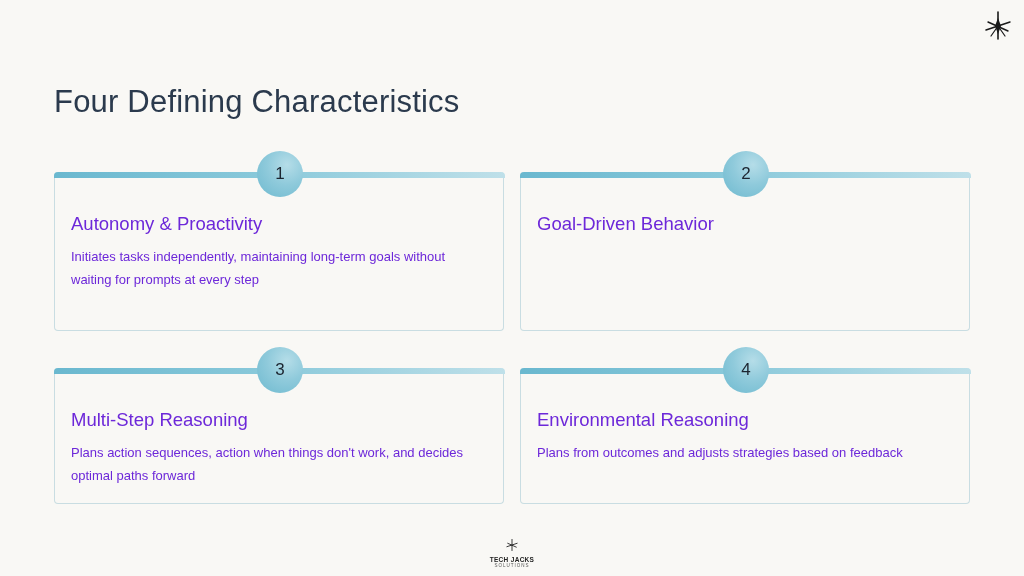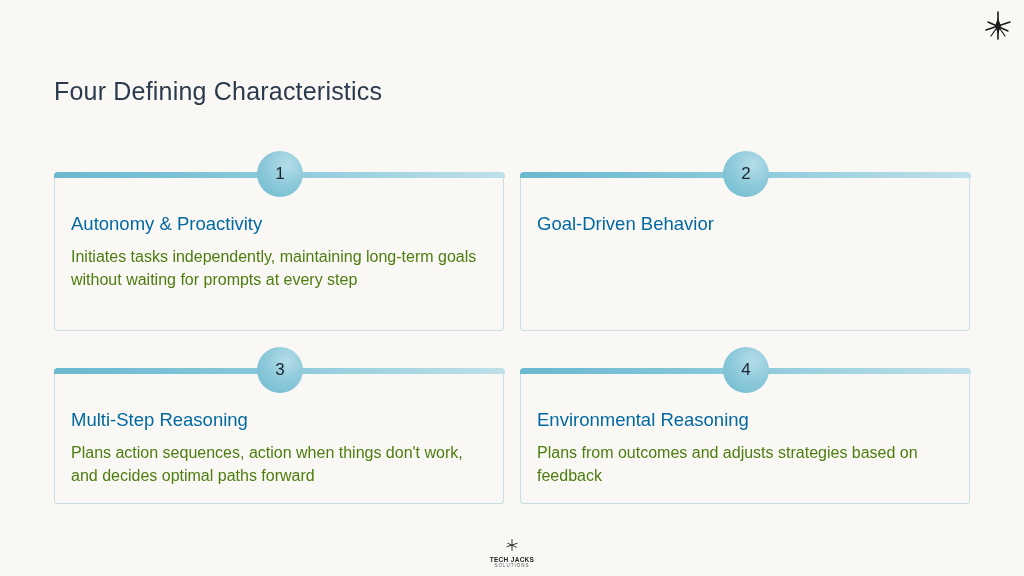--- a/index.html
+++ b/index.html
@@ -7,22 +7,22 @@
     body {
       background: #f9f8f5;
       font-family: "Liberation Sans", sans-serif;
       color: #2b3a4d;
       position: relative;
     }
     .corner-logo {
       position: absolute; left: 982px; top: 10px; width: 32px; height: 32px;
     }
     .title {
-      position: absolute; left: 54px; top: 77px;
-      font-size: 25px; font-weight: 400; color: #2b3a4d;
+      position: absolute; left: 54px; top: 84px;
+      font-size: 31px; font-weight: 400; color: #2b3a4d;
       letter-spacing: 0.2px;
     }
     .card {
       position: absolute;
       width: 450px;
       background: #f9f8f5;
       border: 1.5px solid #c9dde2;
       border-top: none;
       border-radius: 4px;
     }
@@ -33,25 +33,25 @@
     }
     .card .badge {
       position: absolute; left: 202px; top: -21px;
       width: 46px; height: 46px; border-radius: 50%;
       background: radial-gradient(circle at 65% 30%, #b5dde8 0%, #8fcadb 45%, #6db9cf 100%);
       display: flex; align-items: center; justify-content: center;
       font-size: 17px; color: #1c2530;
     }
     .card .heading {
       position: absolute; left: 16px; top: 41px;
-      font-size: 18.5px; color: #0369a1; text-align: center;
+      font-size: 18.5px; color: #6d28d9; text-align: center;
     }
     .card .desc {
       position: absolute; left: 16px; top: 73px; right: 24px;
-      font-size: 16px; line-height: 23px; color: #4d7c0f;
+      font-size: 13px; line-height: 23px; color: #6d28d9;
     }
     #card1 { left: 54px; top: 172px; height: 159px; }
     #card2 { left: 520px; top: 172px; height: 159px; }
     #card3 { left: 54px; top: 368px; height: 136px; }
     #card4 { left: 520px; top: 368px; height: 136px; }
     .footer-logo {
       position: absolute; left: 485px; top: 537px; width: 54px; height: 28px;
       text-align: center;
     }
     .footer-logo .brand {

